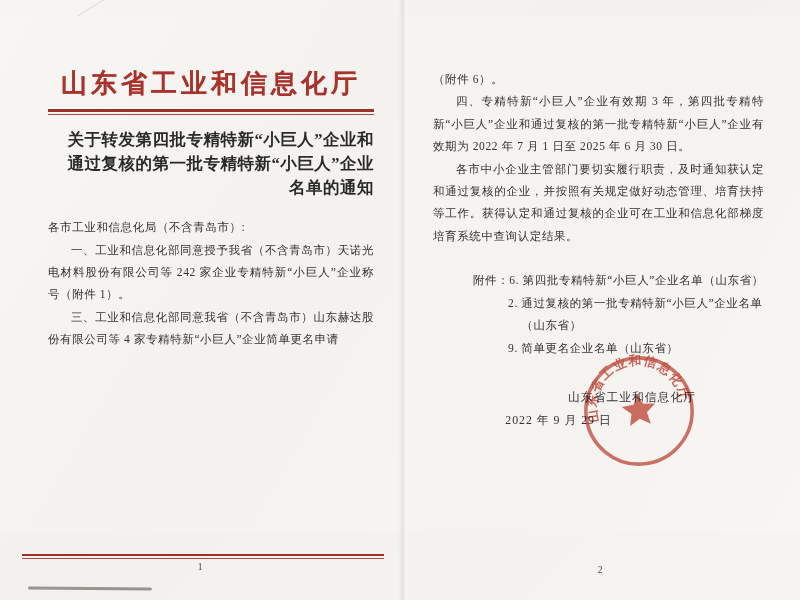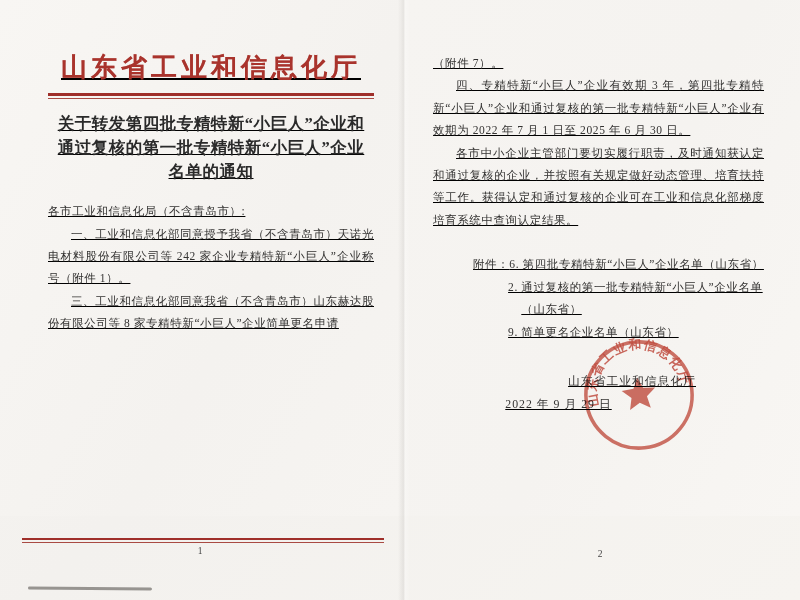--- a/index.html
+++ b/index.html
@@ -8,23 +8,22 @@
     overflow: hidden;
     background: #eceae7;
     font-family: "Liberation Serif", "DejaVu Serif", serif;
   }
   .scan {
     position: relative;
     width: 800px; height: 600px;
     background: linear-gradient(135deg, #f7f5f2 0%, #f3f1ee 45%, #f6f4f0 100%);
   }
   .page {
-    position: absolute; top: 0; height: 516px; width: 400px;
+    position: absolute; top: 16px; height: 516px; width: 400px;
     box-sizing: border-box;
-    text-decoration: underline;
   }
   .page-left {
     left: 0;
     background: linear-gradient(120deg, #f8f6f3 0%, #f4f2ef 60%, #f6f4f1 100%);
     padding: 0 26px 0 48px;
   }
   .page-right {
     left: 400px;
     background: linear-gradient(115deg, #f6f4f1 0%, #f5f3f0 55%, #f8f6f3 100%);
     padding: 0 36px 0 33px;
@@ -61,21 +60,21 @@
 
   .doc-title {
     margin: 13px 0 16px 0;
     text-align: center;
     font-size: 16.5px;
     font-weight: bold;
     color: #2a2a2a;
     line-height: 24px;
     letter-spacing: 0.5px;
   }
-  .doc-title span { display: block; }
+  .doc-title span { display: block; text-align: right; }
 
   .bodytext {
     font-size: 11.5px;
     color: #333231;
     line-height: 22.4px;
     letter-spacing: 0.6px;
     text-align: justify;
   }
   .bodytext p { margin: 0; text-indent: 2em; }
   .bodytext p.no-indent { text-indent: 0; }
@@ -140,32 +139,32 @@
       <div class="thin"></div>
     </div>
     <h1 class="doc-title">
       <span>关于转发第四批专精特新“小巨人”企业和</span>
       <span>通过复核的第一批专精特新“小巨人”企业</span>
       <span>名单的通知</span>
     </h1>
     <div class="bodytext">
       <p class="salutation">各市工业和信息化局（不含青岛市）:</p>
       <p>一、工业和信息化部同意授予我省（不含青岛市）天诺光电材料股份有限公司等 242 家企业专精特新“小巨人”企业称号（附件 1）。</p>
-      <p>三、工业和信息化部同意我省（不含青岛市）山东赫达股份有限公司等 8 家专精特新“小巨人”企业简单更名申请</p>
+      <p>三、工业和信息化部同意我省（不含青岛市）山东赫达股份有限公司等 4 家专精特新“小巨人”企业简单更名申请</p>
     </div>
     <div class="footer-line">
       <div class="thick"></div>
       <div class="thin"></div>
     </div>
     <div class="page-num">1</div>
   </div>
 
   <div class="page page-right">
     <div class="bodytext">
-      <p class="no-indent">（附件 7）。</p>
+      <p class="no-indent">（附件 6）。</p>
       <p>四、专精特新“小巨人”企业有效期 3 年，第四批专精特新“小巨人”企业和通过复核的第一批专精特新“小巨人”企业有效期为 2022 年 7 月 1 日至 2025 年 6 月 30 日。</p>
       <p>各市中小企业主管部门要切实履行职责，及时通知获认定和通过复核的企业，并按照有关规定做好动态管理、培育扶持等工作。获得认定和通过复核的企业可在工业和信息化部梯度培育系统中查询认定结果。</p>
     </div>
     <div class="attachments">
       <div class="att-row">
         <span>附件：</span><span>6. 第四批专精特新“小巨人”企业名单（山东省）</span>
       </div>
       <div class="att-row cont">2. 通过复核的第一批专精特新“小巨人”企业名单（山东省）</div>
       <div class="att-row cont">9. 简单更名企业名单（山东省）</div>
     </div>

